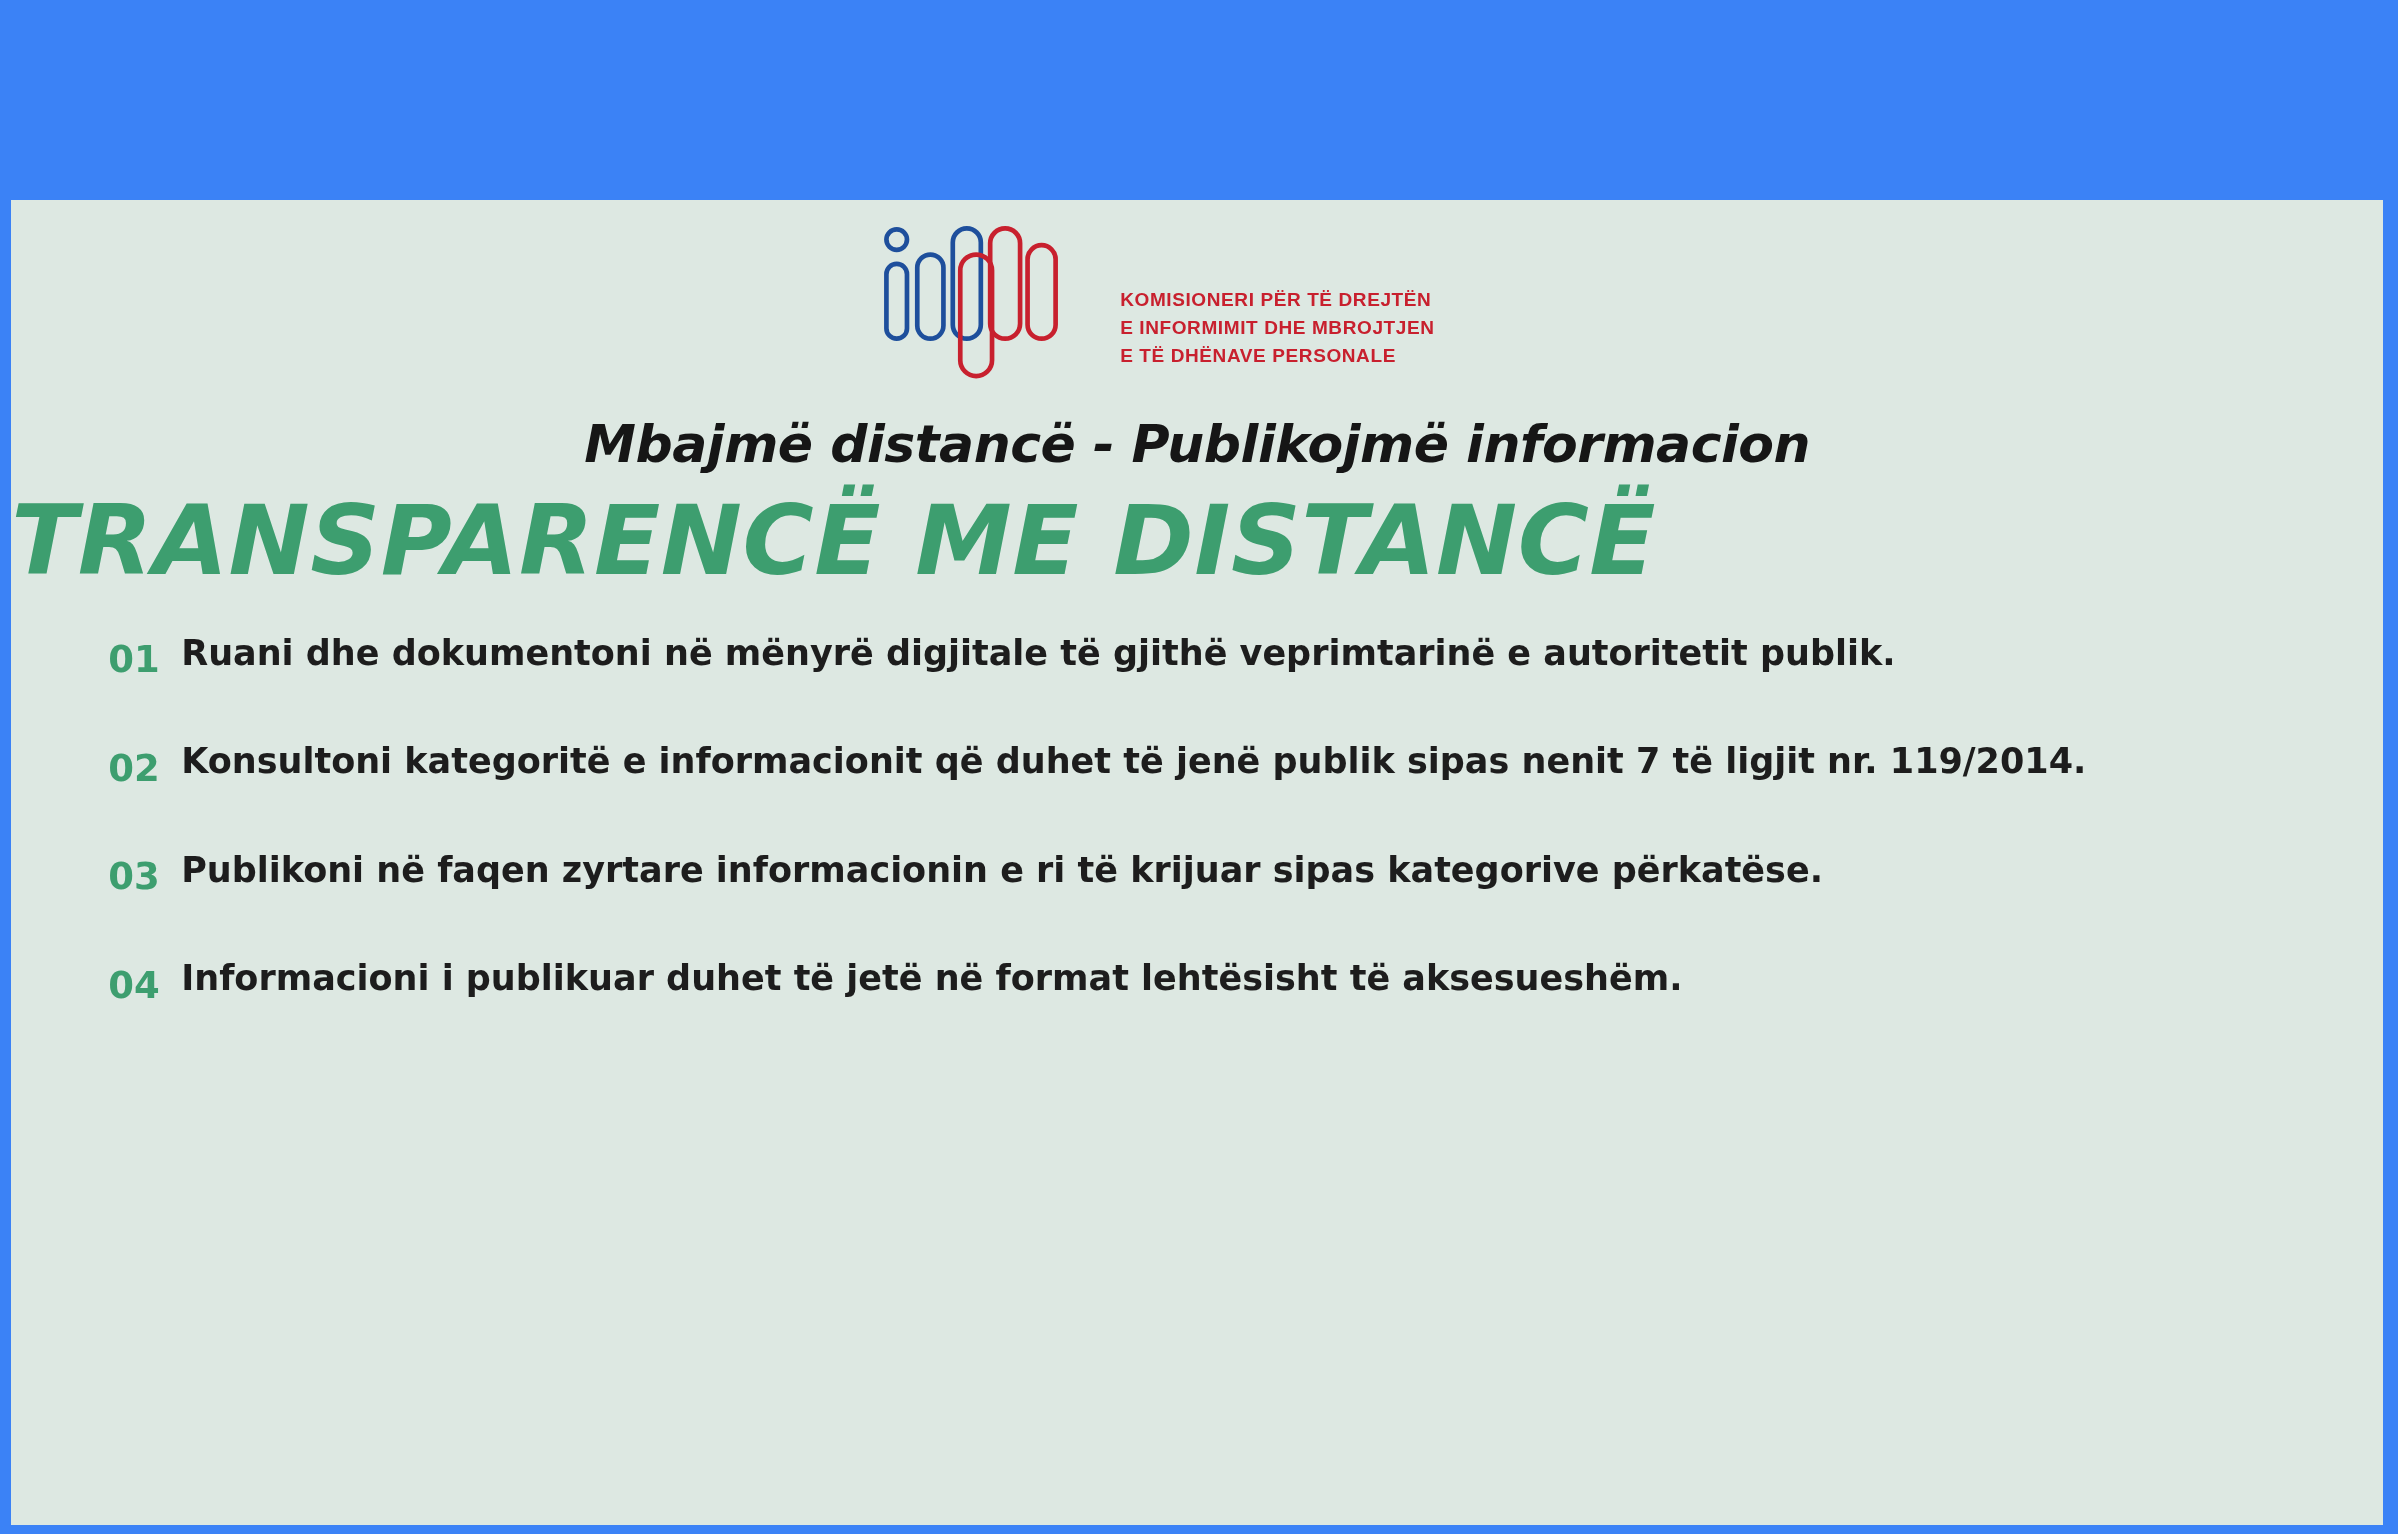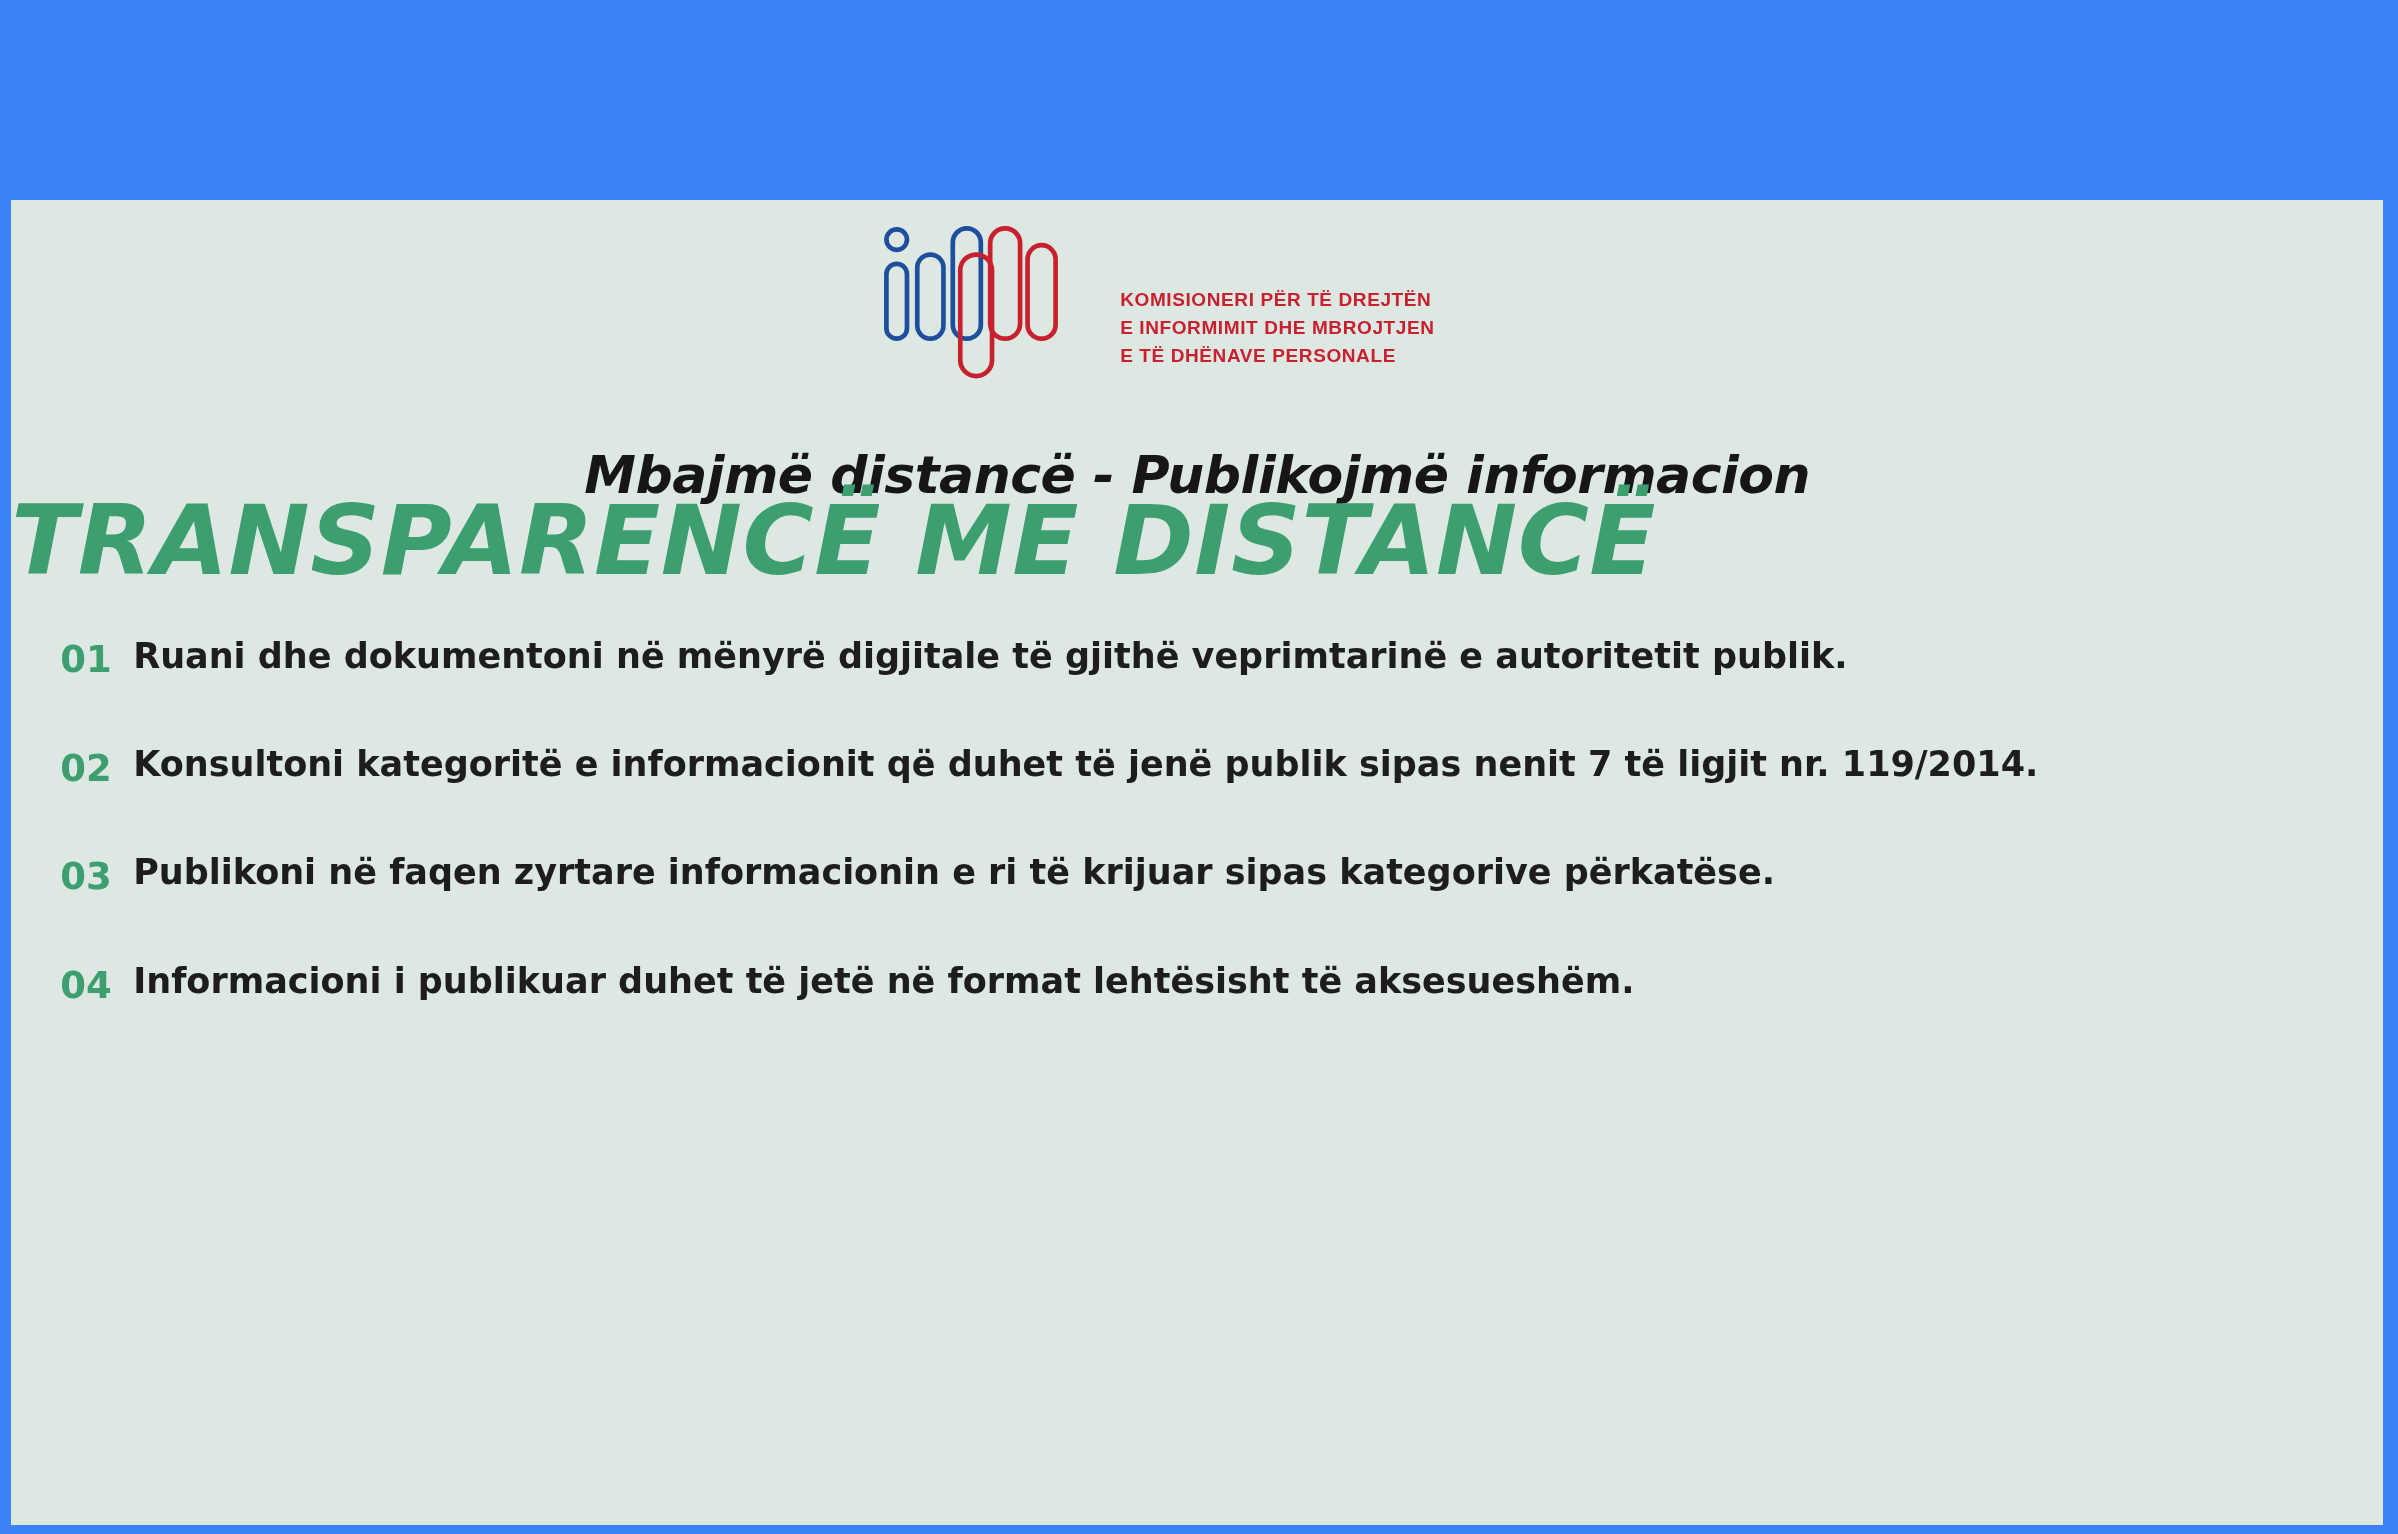--- a/index.html
+++ b/index.html
@@ -61,21 +61,20 @@
     left: 0;
     top: 214px;
     width: 2372px;
     text-align: center;
     font-size: 52px;
     font-weight: bold;
     font-style: italic;
     color: #161616;
     letter-spacing: -0.5px;
     font-family: "DejaVu Sans", sans-serif;
-    margin-top: 31px;
   }
   .title {
     position: absolute;
     left: 0;
     top: 290px;
     width: 2340px;
     text-align: left;
     font-size: 97px;
     font-weight: bold;
     color: #3d9e6f;
@@ -86,22 +85,23 @@
   }
   
   .list {
     position: absolute;
     left: 49px;
     top: 429px;
     width: 2314px;
   }
   .item {
     display: flex;
-    align-items: flex-end;
+    align-items: flex-start;
     margin-bottom: 56px;
+    margin-left: 48px;
   }
   .item-num {
     flex: 0 0 auto;
     width: 73px;
     color: #3d9e6f;
     font-size: 37px;
     font-weight: bold;
     font-family: "DejaVu Sans", sans-serif;
     padding-top: 9.4px;
   }

